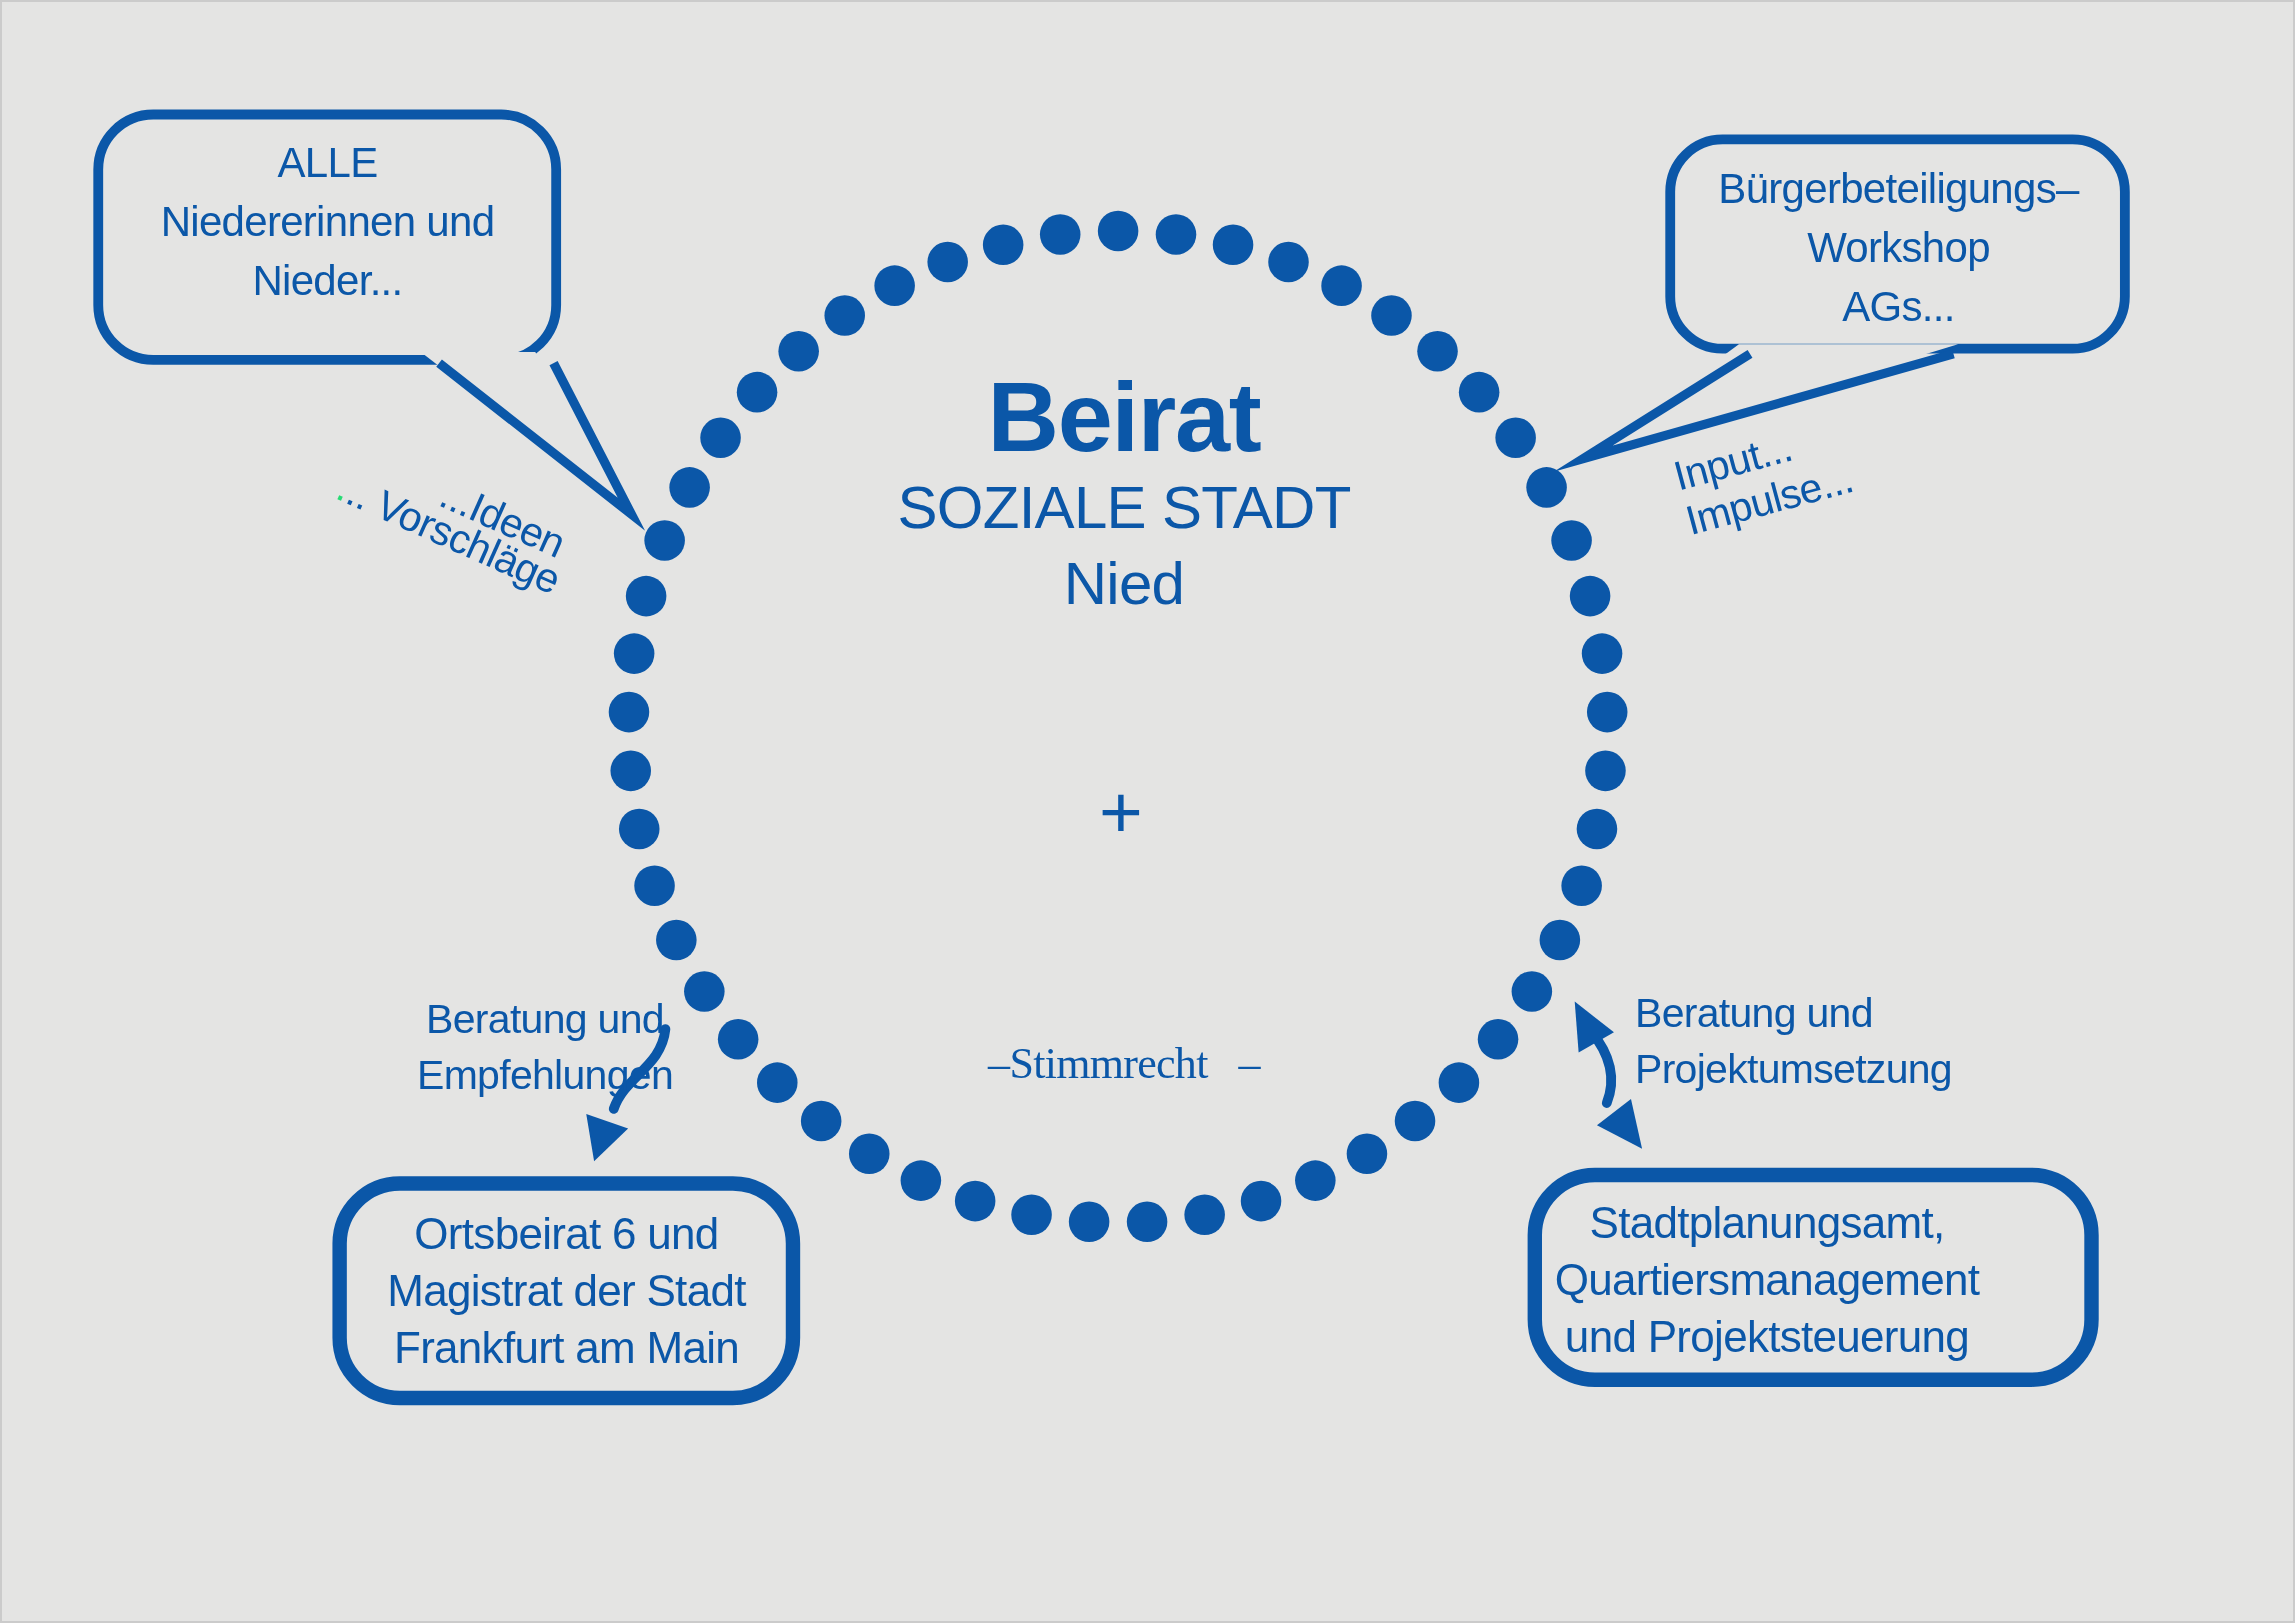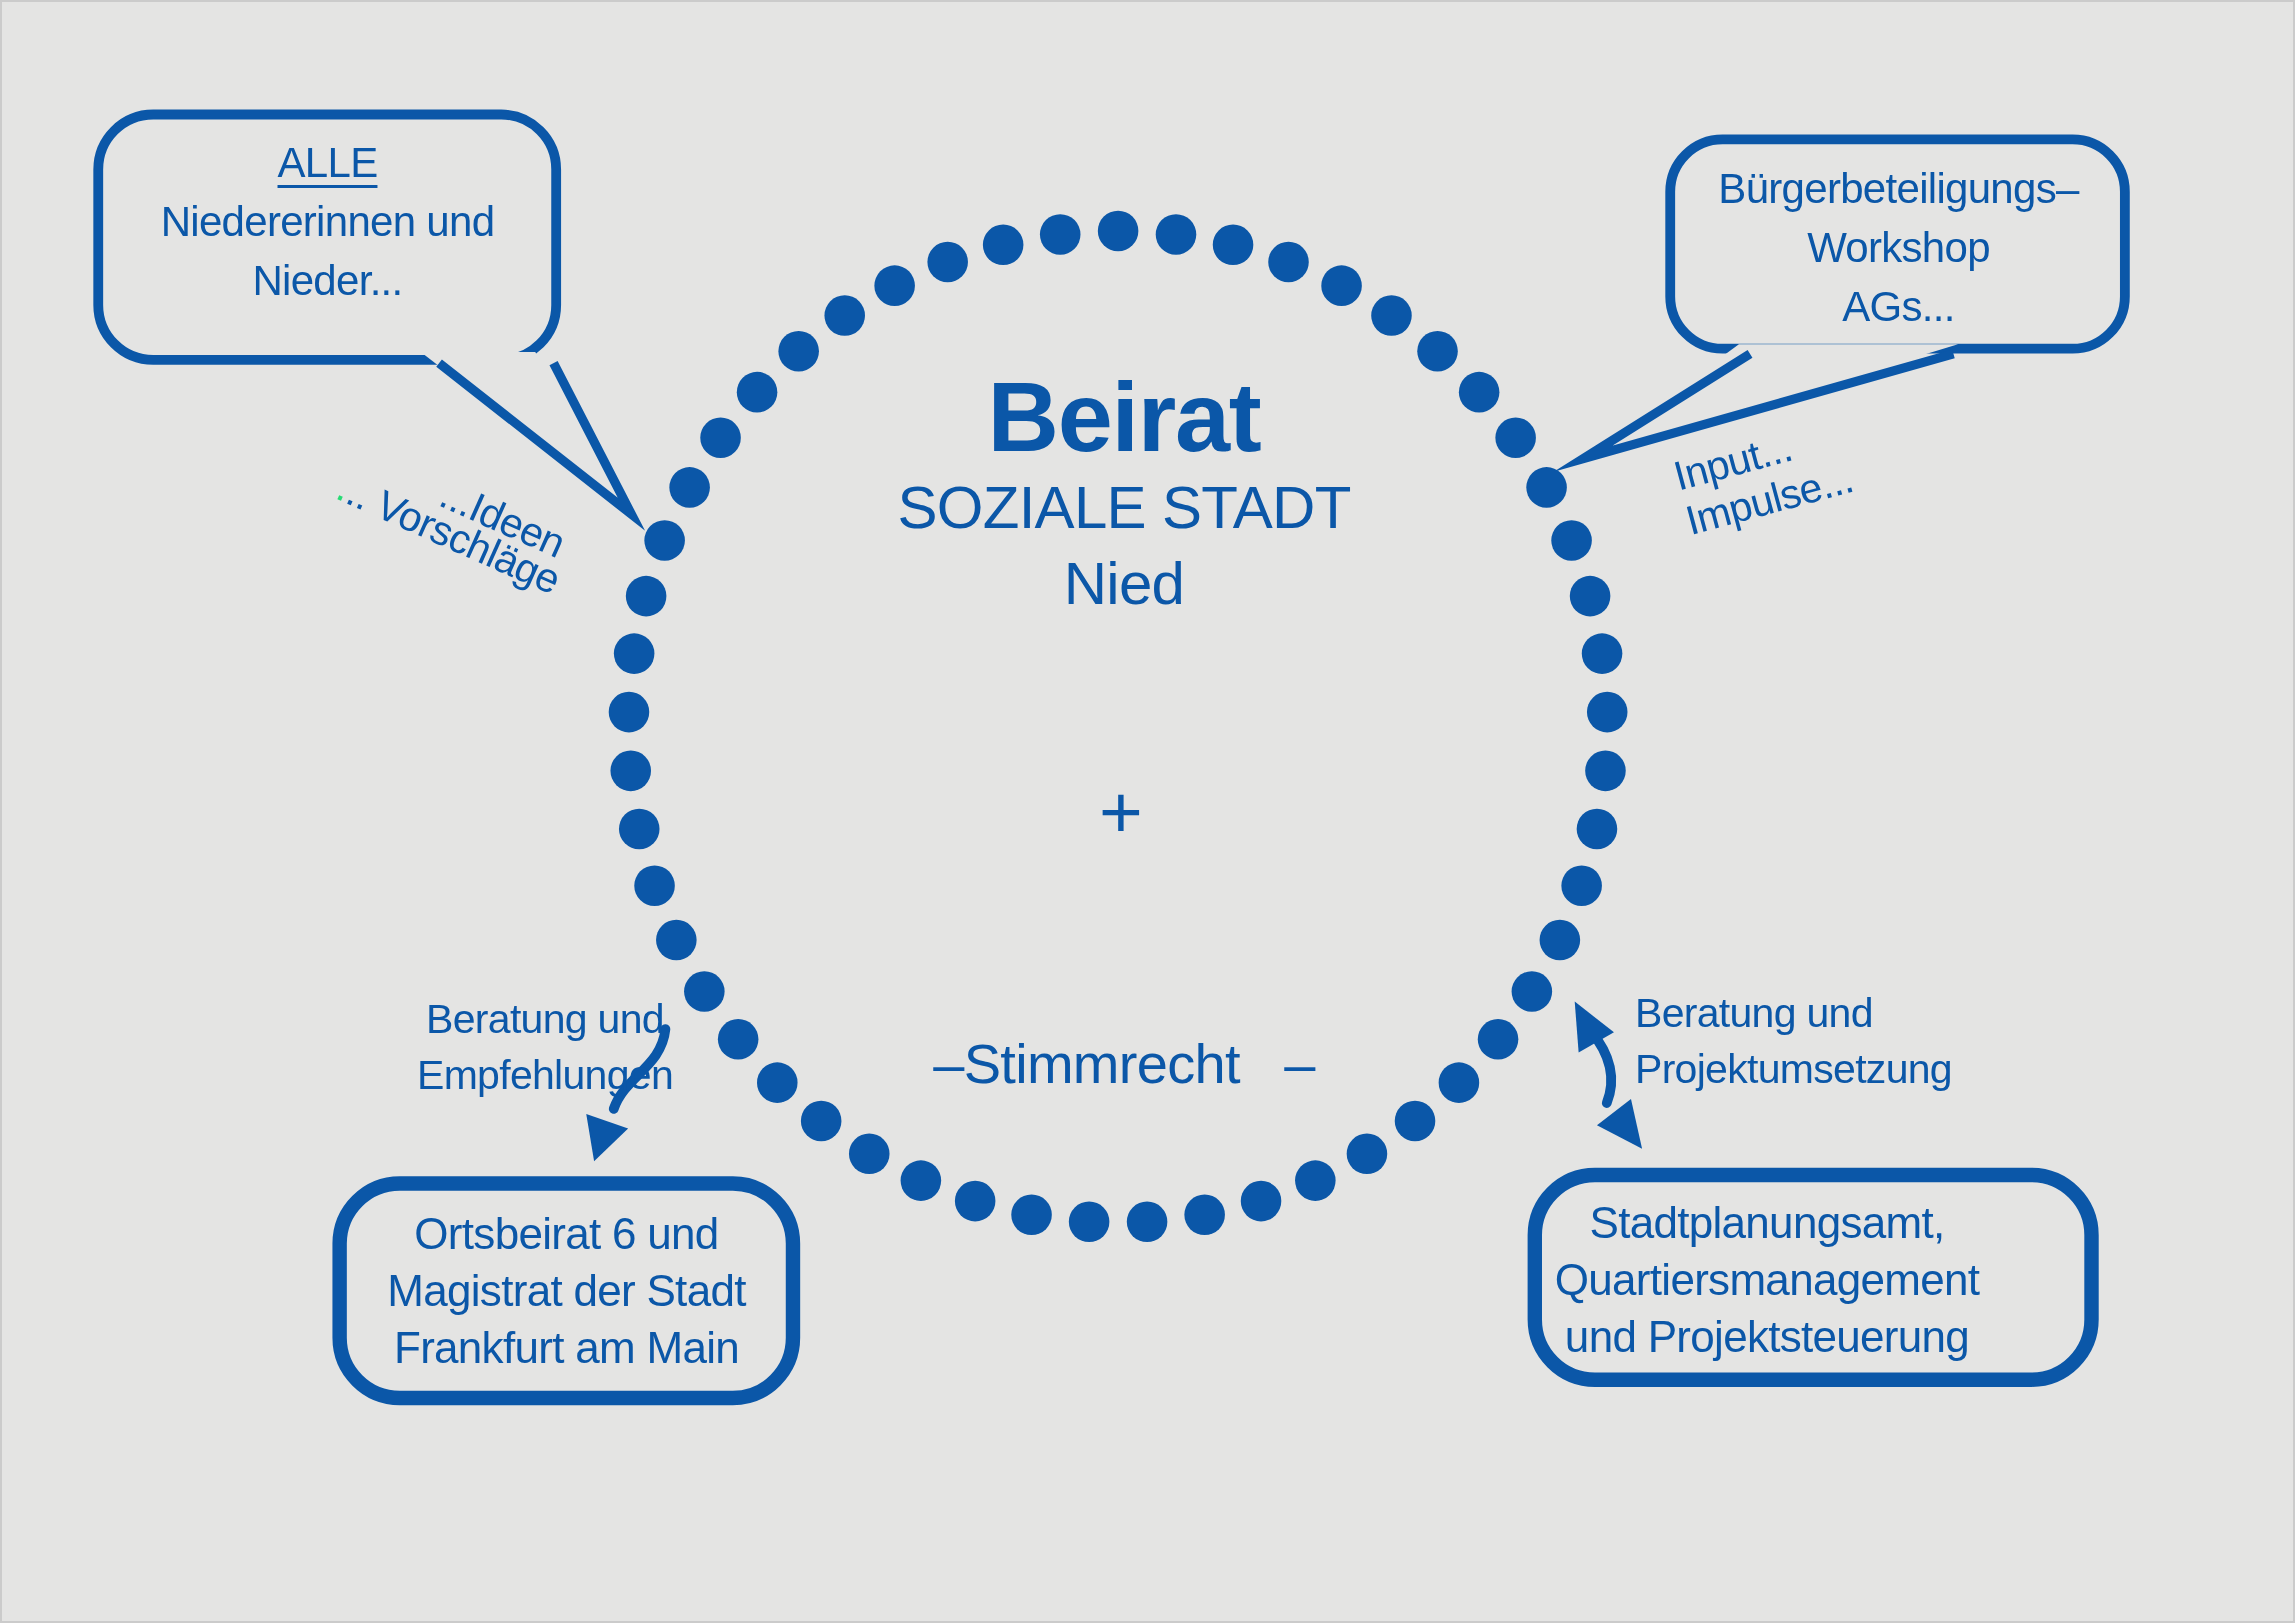--- a/index.html
+++ b/index.html
@@ -22,26 +22,26 @@
   .dot{fill:var(--blue);}
   .bubble-border{fill:none;stroke:var(--blue);stroke-width:15px;}
   .box-border{fill:none;stroke:var(--blue);stroke-width:22px;}
   .bg-fill{fill:var(--bg);stroke:none;}
   .tail-stroke{fill:none;stroke:var(--blue);stroke-width:14px;stroke-miterlimit:25;}
   .arrow-shaft{fill:none;stroke:var(--blue);stroke-width:15px;stroke-linecap:round;}
   .arrow-head{fill:var(--blue);stroke:none;}
 
   .txt{position:absolute;text-align:center;letter-spacing:-0.7px;color:var(--blue);}
   .bubble-text{font-size:42px;line-height:59px;}
-  .u{text-decoration:underline;text-decoration-thickness:3.3px;text-underline-offset:7.9px;}
+  .u{text-decoration-thickness:3.3px;text-underline-offset:7.9px;}
   .title{font-size:99px;font-weight:bold;line-height:105px;letter-spacing:-1.3px;}
   .subtitle{font-size:60px;line-height:68px;font-weight:normal;}
   .col{font-size:41px;line-height:57px;}
   .plus{font-size:75px;line-height:79px;font-weight:normal;}
-  .voting{font-size:56px;line-height:50px;white-space:pre;}
+  .voting{font-size:44px;line-height:50px;white-space:pre;font-family:Liberation Serif, serif;}
   .small-label{font-size:41px;line-height:56px;}
   .box-text{font-size:44px;line-height:57px;text-align:center;}
   .rot{position:absolute;font-size:41px;line-height:46px;white-space:nowrap;letter-spacing:-0.7px;transform-origin:0 0;}
   .rot-left{transform:rotate(24deg);}
   .rot-right{transform:rotate(-15deg);}
   .green-dot{color:var(--green);}
 </style>
 </head>
 <body>
 

